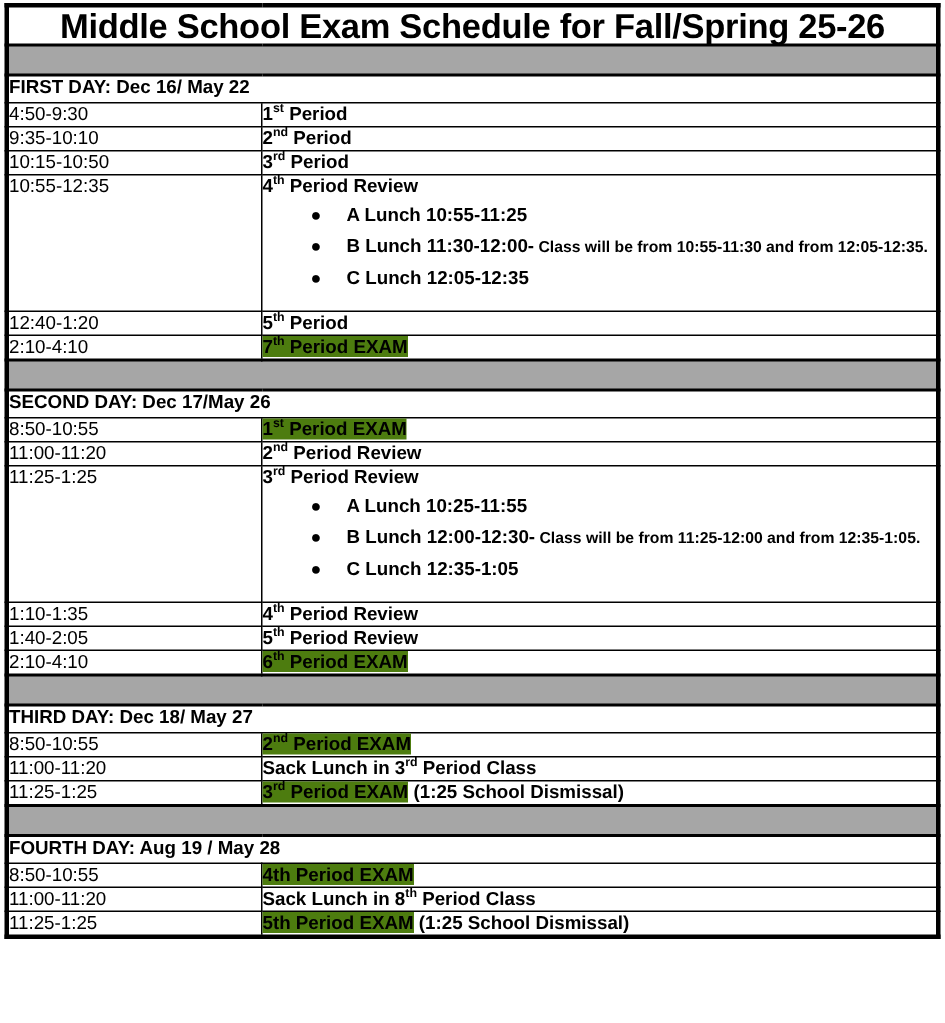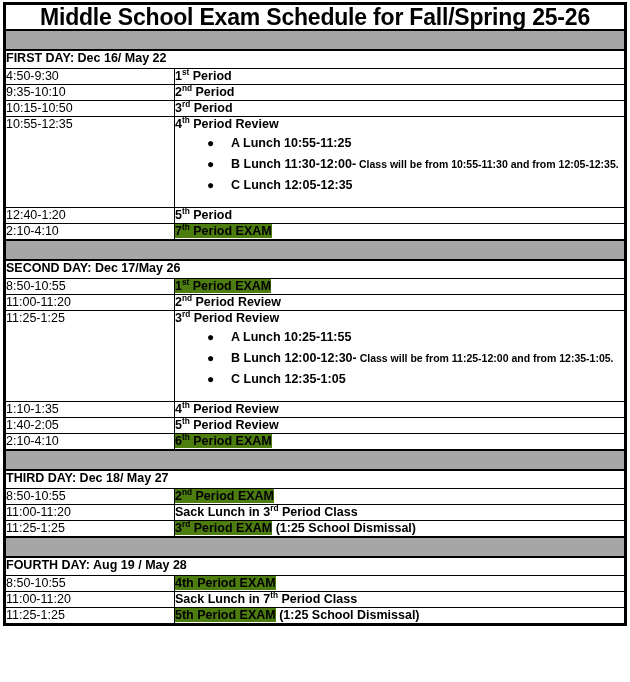--- a/index.html
+++ b/index.html
@@ -229,21 +229,21 @@
         </tr>
         <tr>
           <td class="dayhead-cell" colspan="2">FOURTH DAY: Aug 19 / May 28</td>
         </tr>
         <tr>
           <td class="time-cell">8:50-10:55</td>
           <td class="desc-cell"><span class="hl"><span>4th Period EXAM</span></span></td>
         </tr>
         <tr>
           <td class="time-cell">11:00-11:20</td>
-          <td class="desc-cell"><span>Sack Lunch in 7</span><sup>th</sup><span> Period Class</span></td>
+          <td class="desc-cell"><span>Sack Lunch in 8</span><sup>th</sup><span> Period Class</span></td>
         </tr>
         <tr>
           <td class="time-cell">11:25-1:25</td>
           <td class="desc-cell"><span class="hl"><span>5th Period EXAM</span></span><span> (1:25 School Dismissal)</span></td>
         </tr>
       </tbody>
   </table>
 </div>
 
 </body></html>

